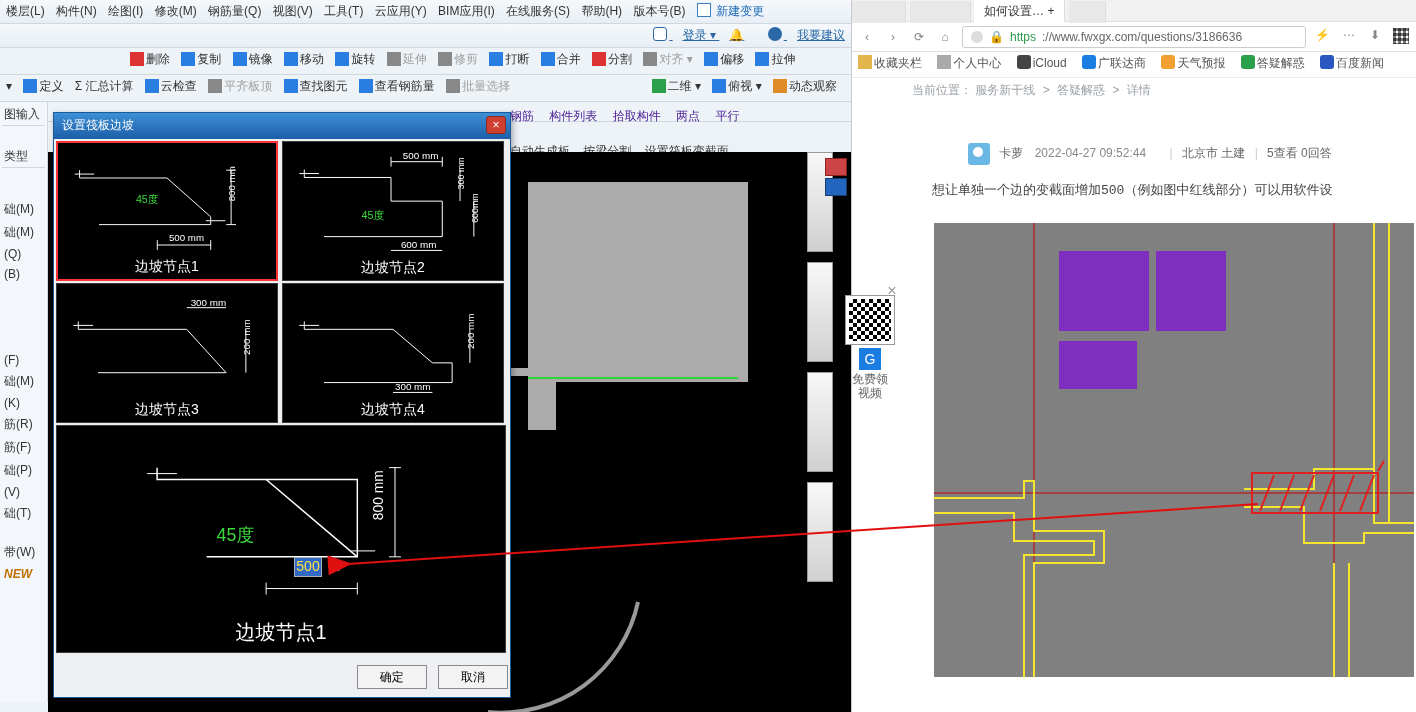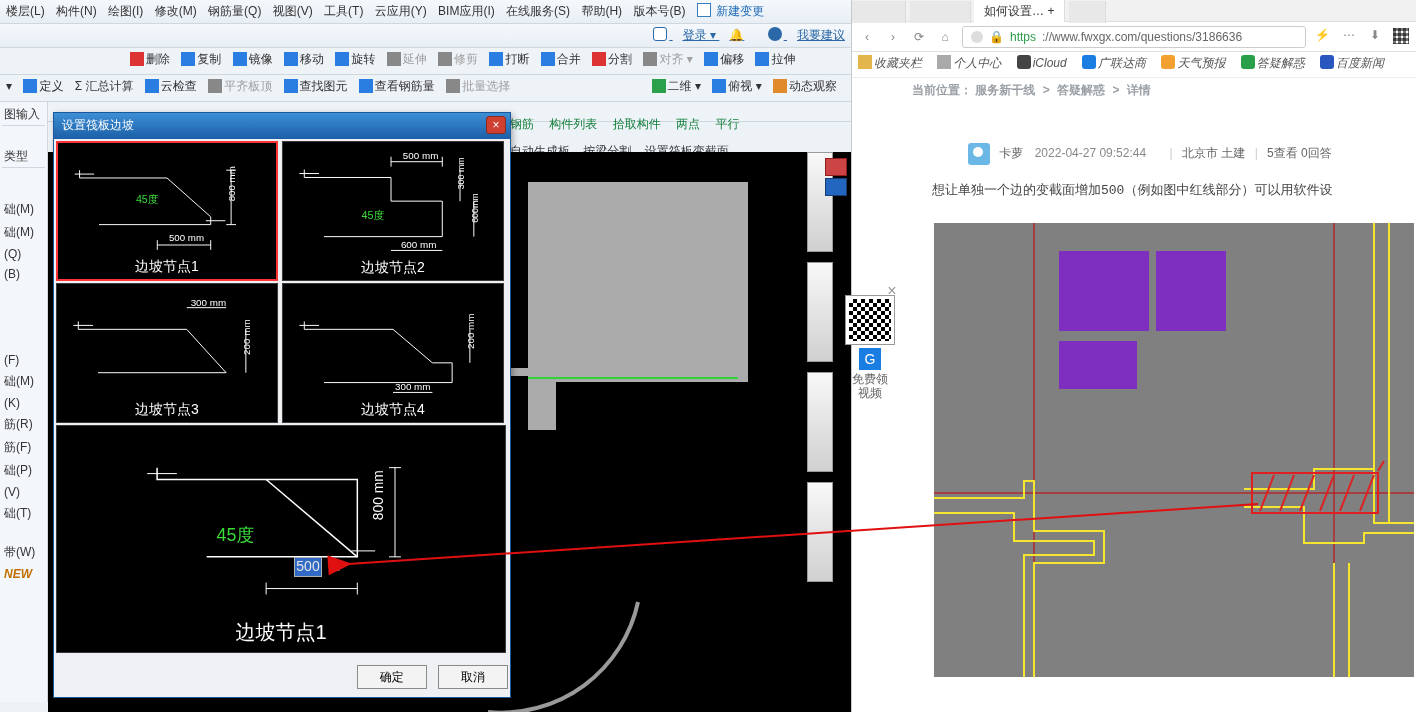--- a/index.html
+++ b/index.html
@@ -220,23 +220,23 @@
   }
   .viewport .ruler .rbar {
     position: absolute;
     right: 0; width: 26px;
     border: 1px solid #9a9a9a;
     background: linear-gradient(#f8f8f8,#d0d0d0);
   }
 
   .top-bar3 {
     position: absolute;
-    left: 510px; top: 116px;
+    left: 510px; top: 108px;
     height: 24px;
-    color: #15803d;
+    color: #4c1d95;
     font-size: 12px;
   }
   .top-bar3 .tb { margin-right: 12px; }
 
   .top-bar4 {
     position: absolute;
     left: 510px; top: 143px;
     height: 24px;
     color: #333;
     font-size: 12px;
@@ -364,40 +364,39 @@
 
   .bookmarkbar {
     height: 26px;
     padding: 3px 6px;
     font-size: 12px;
     color: #555;
     border-bottom: 1px solid #eee;
     white-space: nowrap;
     overflow: hidden;
   }
-  .bookmarkbar .bm { margin-right: 12px; font-style: italic; }
+  .bookmarkbar .bm { margin-right: 12px; }
   .bookmarkbar .bm .bi {
     display: inline-block;
     width: 14px; height: 14px;
     margin-right: 2px;
     vertical-align: -2px;
   }
   .bi.folder { background: #e2b64c; }
   .bi.gray { background: #aaa; }
   .bi.apple { background: #444; border-radius: 3px; }
   .bi.gblue { background: #1a7de1; border-radius: 3px; }
   .bi.weather { background: #f2a030; border-radius: 3px; }
   .bi.green { background: #2aa04a; border-radius: 3px; }
   .bi.baidu { background: #2a56c0; border-radius: 3px; }
 
   .page-crumb {
     padding: 4px 60px 0 60px;
     font-size: 12px;
     color: #9aa0a6;
-    font-weight: bold;
   }
   .page-crumb .sep { margin: 0 4px; color: #9aa0a6; }
 
   .post-head {
     padding: 44px 70px 10px 116px;
     position: relative;
     font-size: 12px;
     color: #666;
   }
   .post-head .avatar {
@@ -447,21 +446,21 @@
     pointer-events: none;
     z-index: 100;
   }
 
   .input500 {
     position: absolute;
     left: 240px; top: 444px;
     width: 28px; height: 20px;
     border: 1px solid #b0b0b0;
     background: #316ac5;
-    color: #e5e5e5;
+    color: #fde047;
     font-size: 14px;
     text-align: center;
     z-index: 40;
   }
   .mm-after {
     position: absolute;
     left: 270px; top: 444px;
     width: 22px; height: 20px;
     font-size: 12px;
     color: #ccc;

